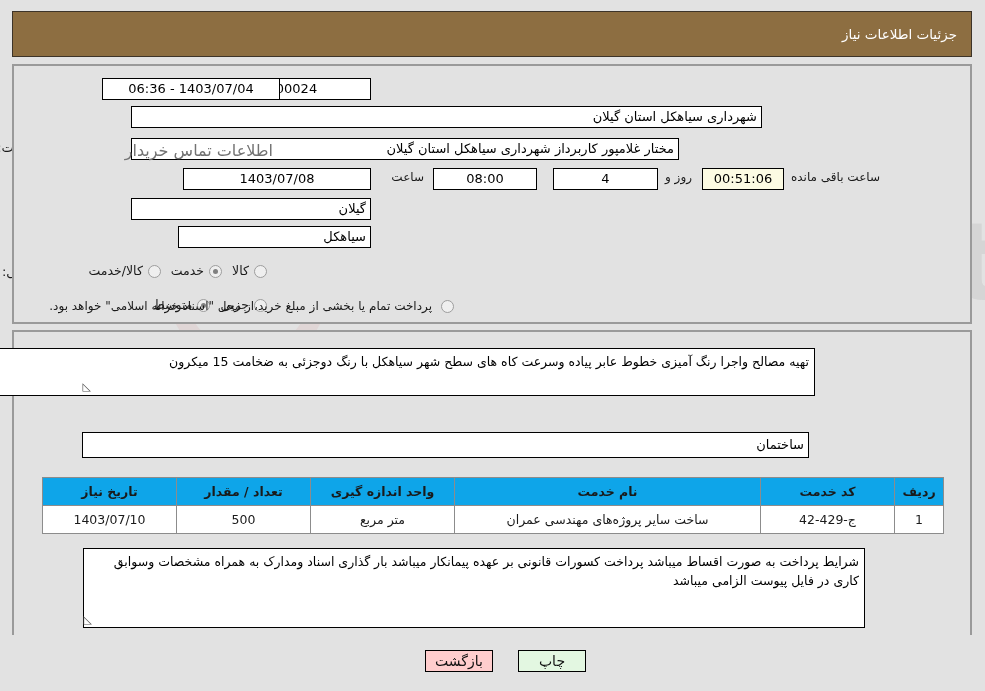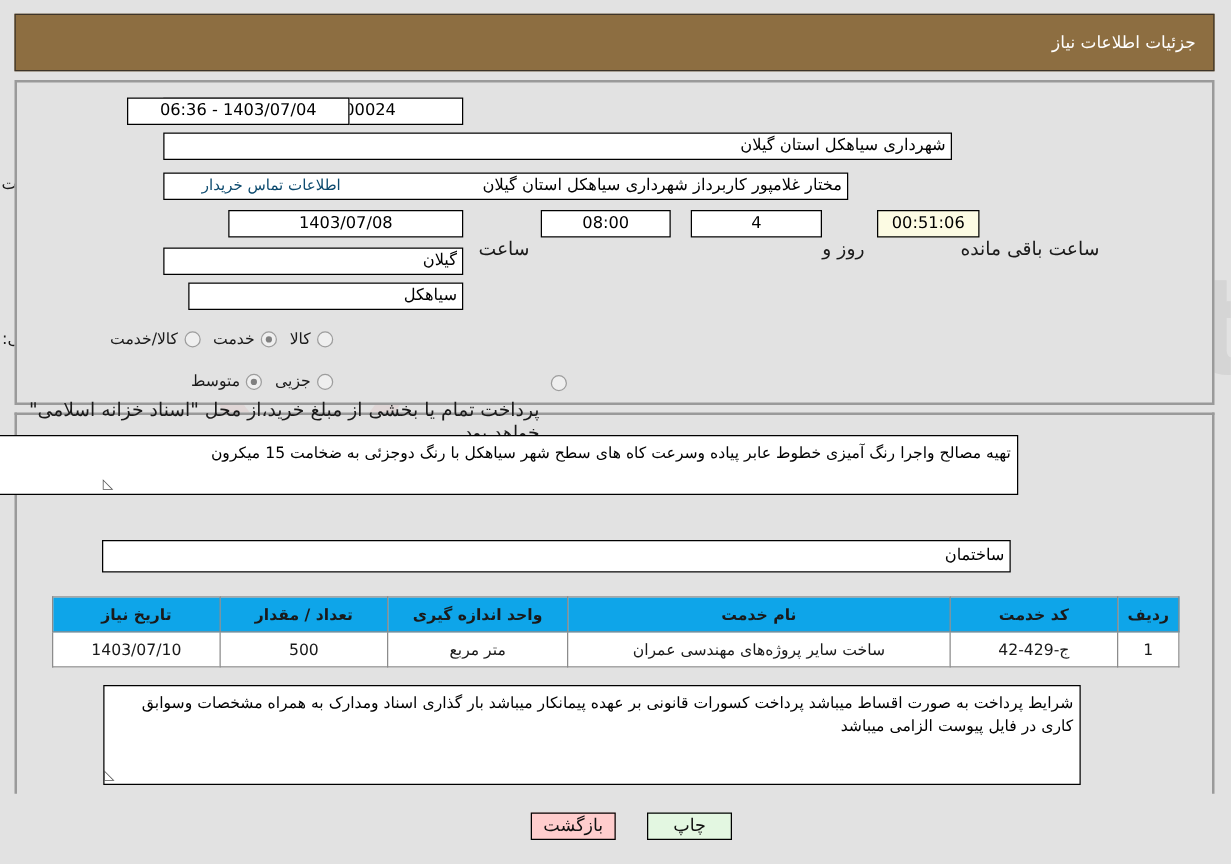--- a/index.html
+++ b/index.html
@@ -76,24 +76,24 @@
     line-height: 20px;
     font-size: 13px;
     color: #000;
     padding: 0 4px;
     text-align: center;
     overflow: hidden;
   }
   .fbox.rt { text-align: right; }
   .fbox.yellow { background: #fcfbe3; }
 
-  .inline-txt { font-size: 15px; padding: 0 5px; margin-top: 20px; }
+  .inline-txt { font-size: 12px; padding: 0 5px; }
   .link {
-    color: #0c4a6e;
-    font-size: 12px;
+    color: #737373;
+    font-size: 16px;
     cursor: pointer;
   }
 
   
   .radio {
     display: inline-block;
     width: 13px; height: 13px;
     border-radius: 50%;
     border: 1px solid #9d9d9d;
     background: #efefef;
@@ -225,21 +225,21 @@
 <span class="inline-txt" style="position:absolute; right:100px; top:170px; z-index:2;">ساعت باقی مانده</span>
 
 <div class="frow" style="right:868px; top:200px;">
   <span class="flabel">استان محل تحویل:</span>
 </div>
 <div class="fbox rt" style="position:absolute; right:614px; top:198px; width:240px; z-index:2;">گیلان</div>
 
 <div class="frow" style="right:868px; top:228px;">
   <span class="flabel">شهر محل تحویل:</span>
 </div>
-<div class="fbox rt" style="position:absolute; right:614px; top:226px; width:220px; z-index:2;">سیاهکل</div>
+<div class="fbox rt" style="position:absolute; right:614px; top:226px; width:193px; z-index:2;">سیاهکل</div>
 
 <div class="frow" style="right:868px; top:264px;">
   <span class="flabel">طبقه بندی موضوعی:</span>
 </div>
 <div id="category-radios" style="position:absolute; right:718px; top:263px; z-index:2; white-space:nowrap;"><span class="radio"></span><span class="radio-lbl">کالا</span><span class="radio on"></span><span class="radio-lbl">خدمت</span><span class="radio"></span><span class="radio-lbl">کالا/خدمت</span></div>
 
 <div class="frow" style="right:868px; top:298px;">
   <span class="flabel">نوع فرآیند خرید :</span>
 </div>
 <div id="process-radios" style="position:absolute; right:718px; top:297px; z-index:2; white-space:nowrap;"><span class="radio"></span><span class="radio-lbl">جزیی</span><span class="radio on"></span><span class="radio-lbl">متوسط</span></div>

